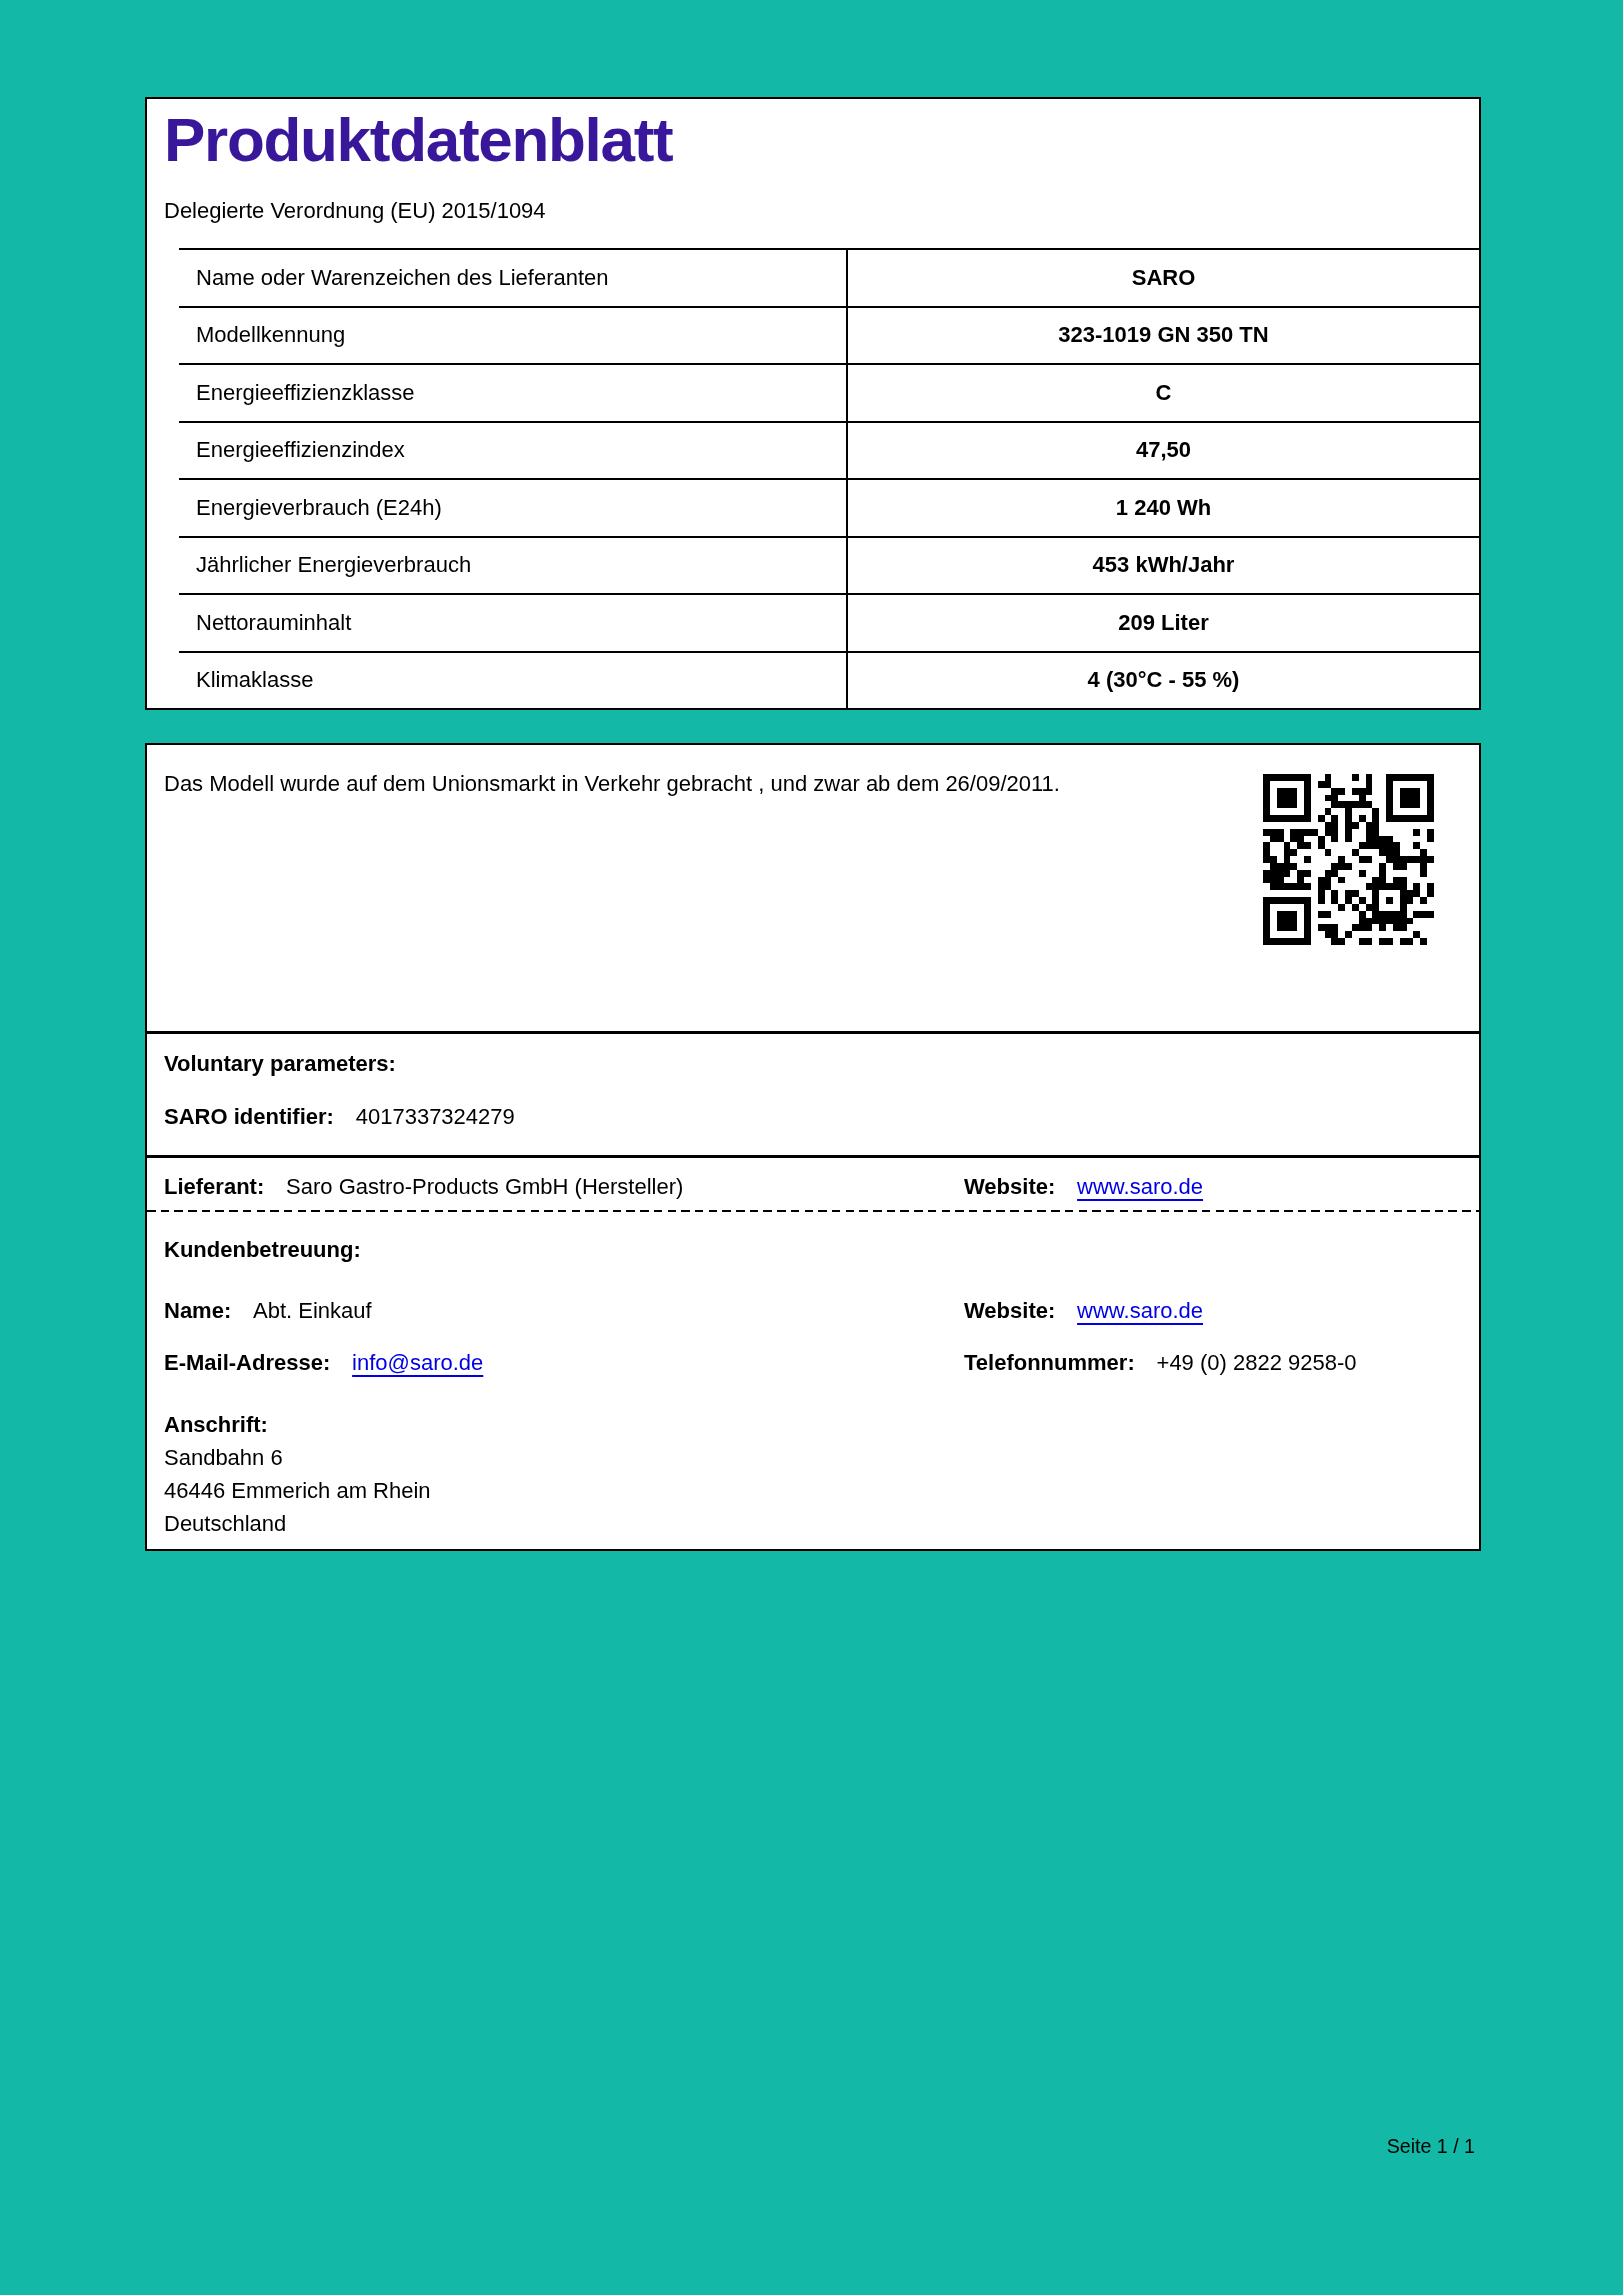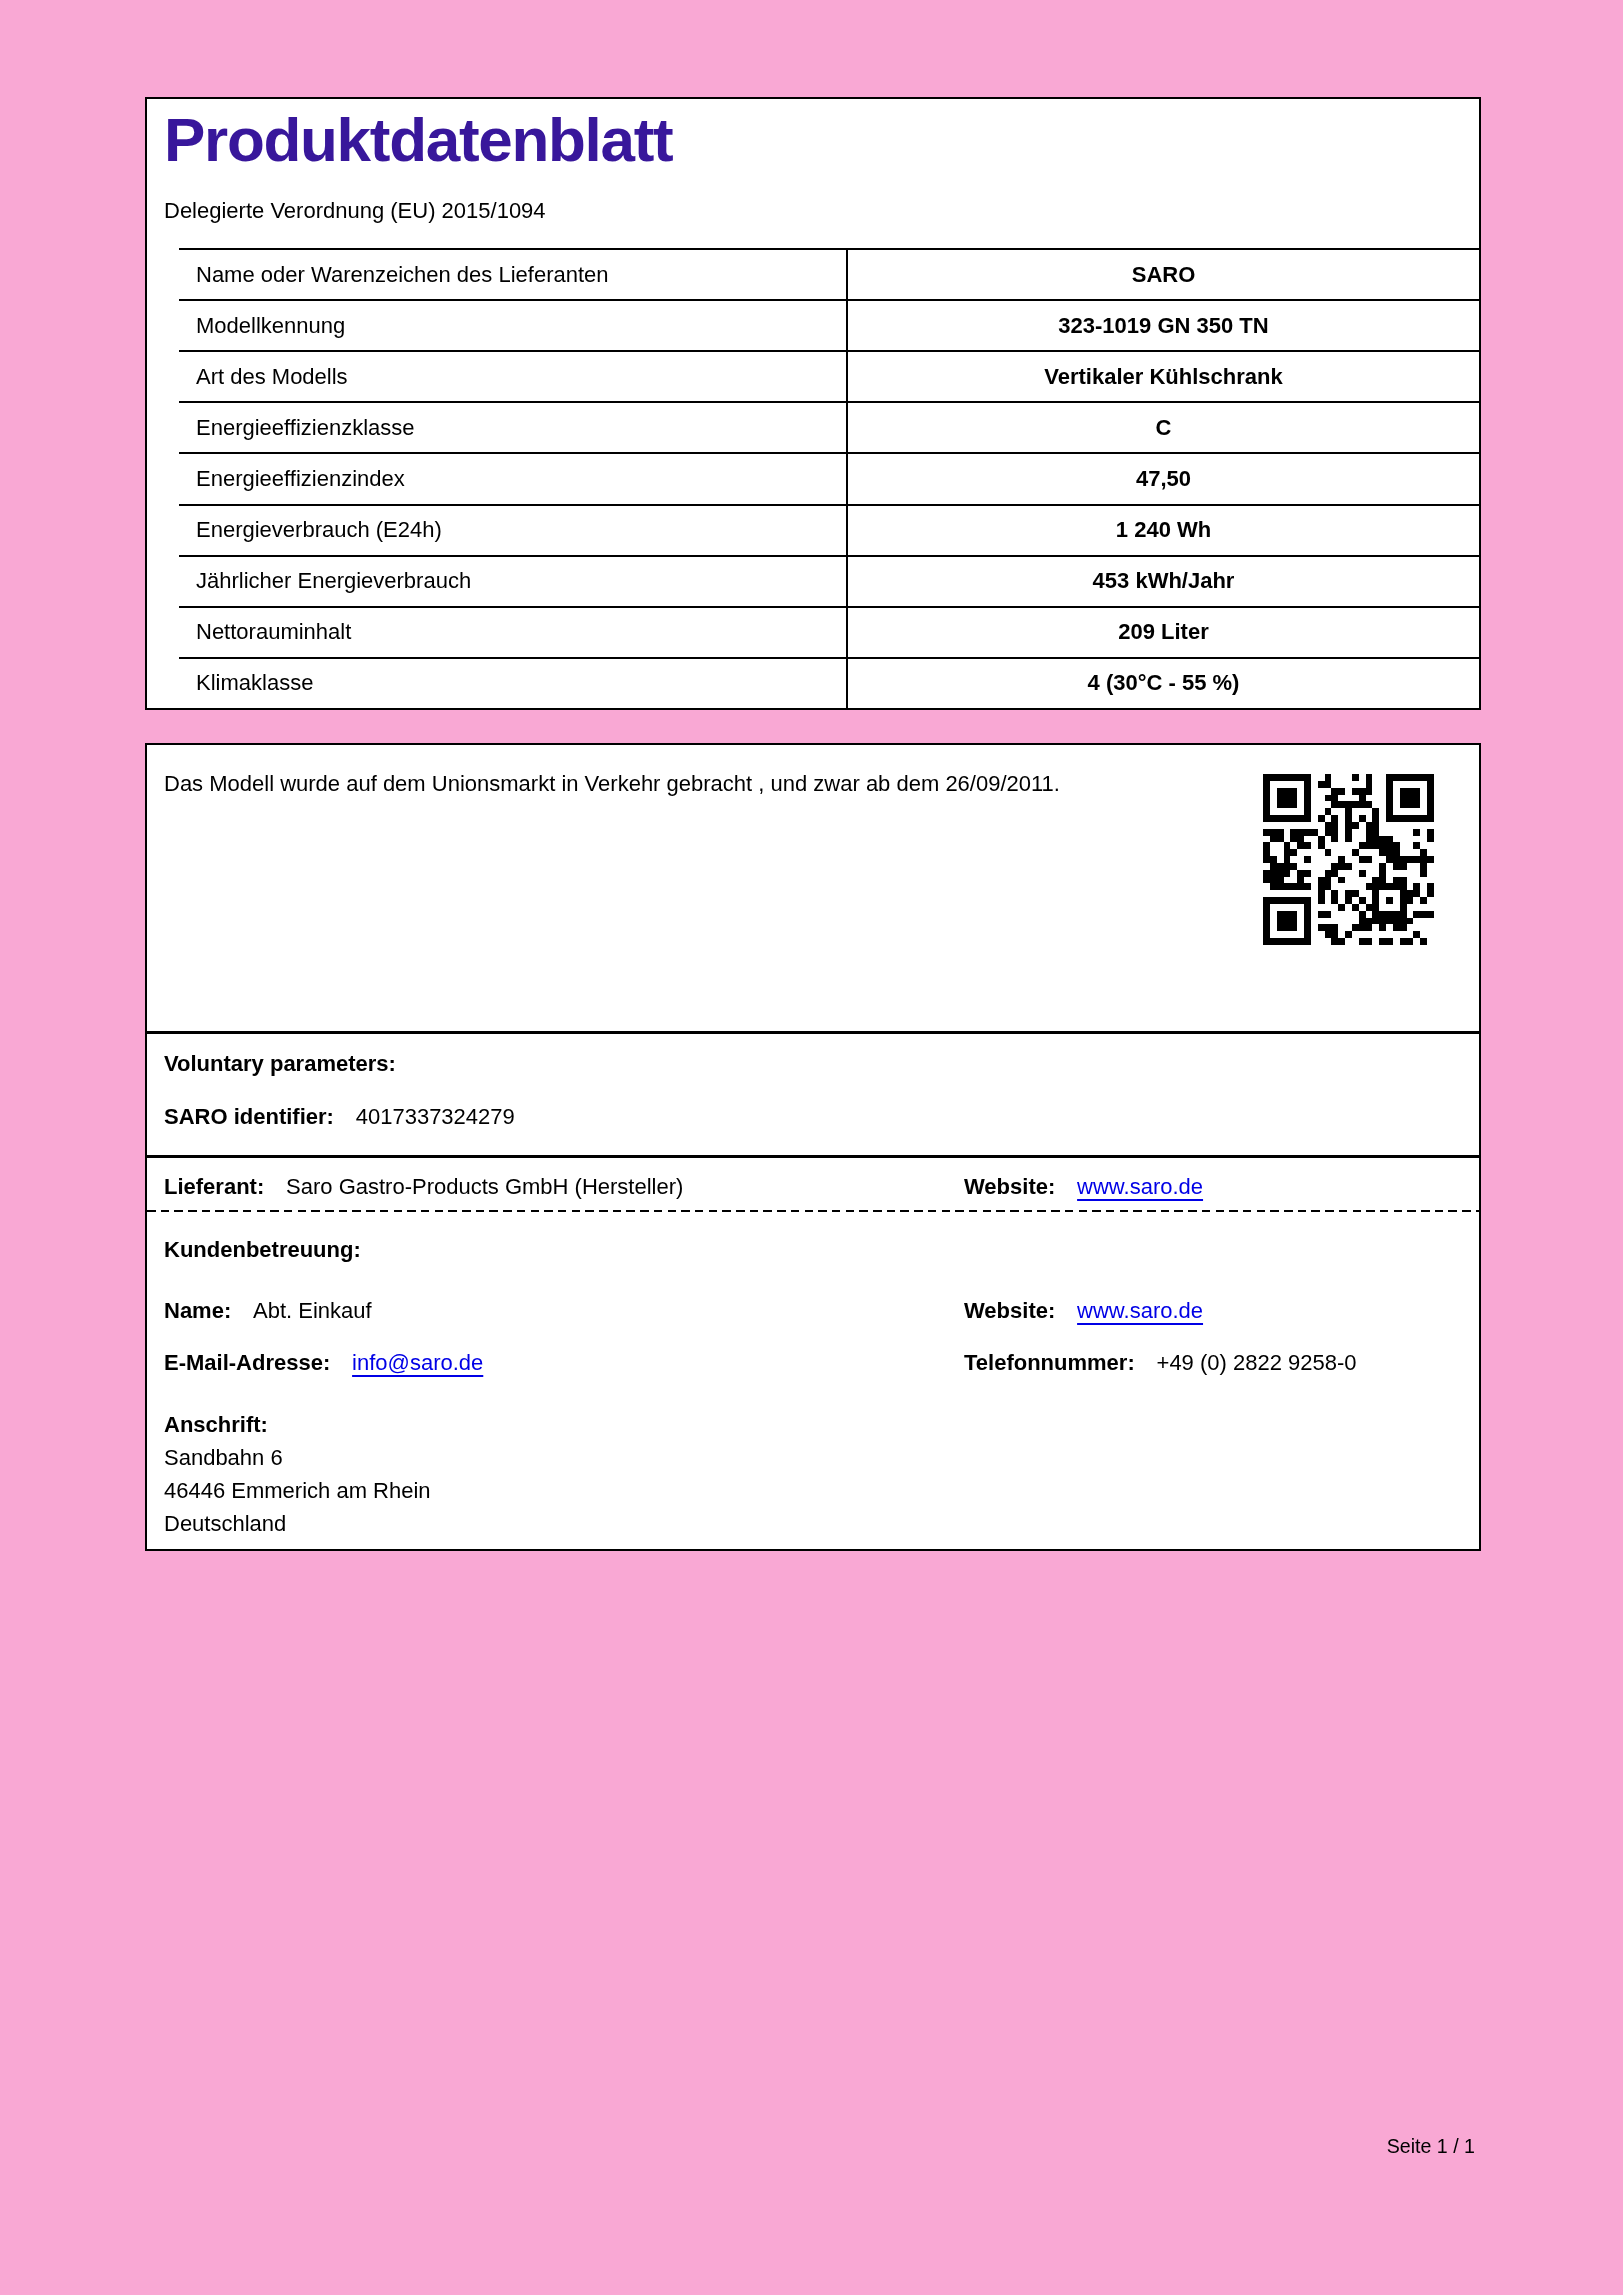--- a/index.html
+++ b/index.html
@@ -1,17 +1,17 @@
 <!DOCTYPE html>
 <html style="font-size:10.5px"><head>
 <meta charset="utf-8">
 <style>
   html,body { margin:0; padding:0; background:#ffffff; }
   .page {
-    position:relative; width:1623px; height:2295px; background:#f9a8d4;
+    position:relative; width:1623px; height:2295px; background:#14b8a6;
     font-family:"Liberation Sans", sans-serif; color:#000; overflow:hidden;
   }
   .box { position:absolute; border:2.6px solid #000; background:#fff; box-sizing:border-box; }
   #box1 { left:145px; top:97px;  width:1336px; height:613px; }
   #box2 { left:145px; top:743px; width:1336px; height:808px; }
 
   
   .title {
     position:absolute; left:17px; top:5.2px;
     font-size:62px; font-weight:bold; color:#38179B; letter-spacing:-1.3px;
@@ -58,24 +58,20 @@
     <div class="title">Produktdatenblatt</div>
     <div class="subtitle">Delegierte Verordnung (EU) 2015/1094</div>
     <div class="spec-table" id="spec-table">
         <div class="trow">
           <div class="tcell-label">Name oder Warenzeichen des Lieferanten</div>
           <div class="tcell-value">SARO</div>
         </div>
         <div class="trow">
           <div class="tcell-label">Modellkennung</div>
           <div class="tcell-value">323-1019 GN 350 TN</div>
-        </div>
-        <div class="trow">
-          <div class="tcell-label">Art des Modells</div>
-          <div class="tcell-value">Vertikaler Kühlschrank</div>
         </div>
         <div class="trow">
           <div class="tcell-label">Energieeffizienzklasse</div>
           <div class="tcell-value">C</div>
         </div>
         <div class="trow">
           <div class="tcell-label">Energieeffizienzindex</div>
           <div class="tcell-value">47,50</div>
         </div>
         <div class="trow">

